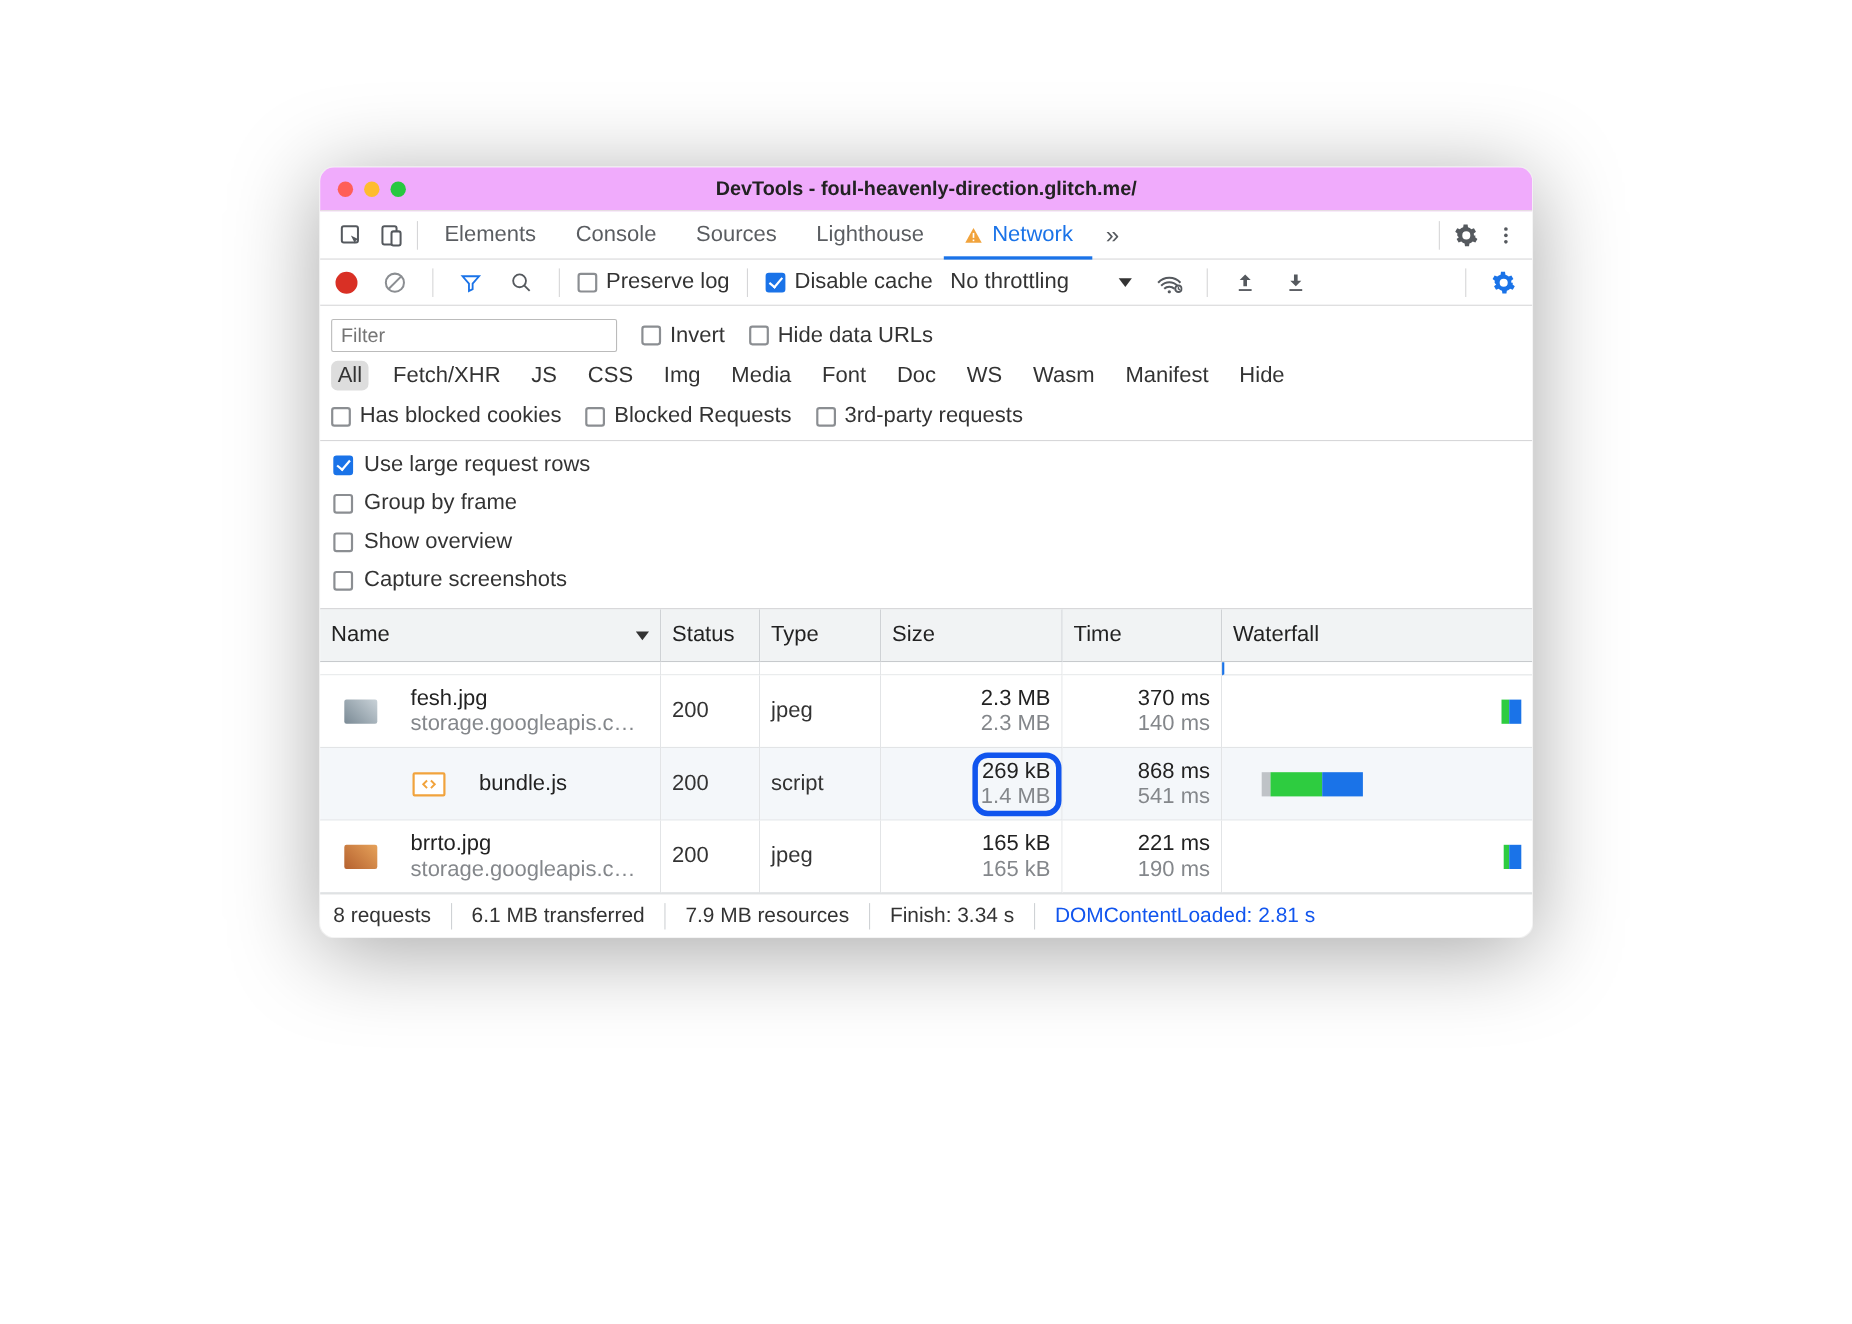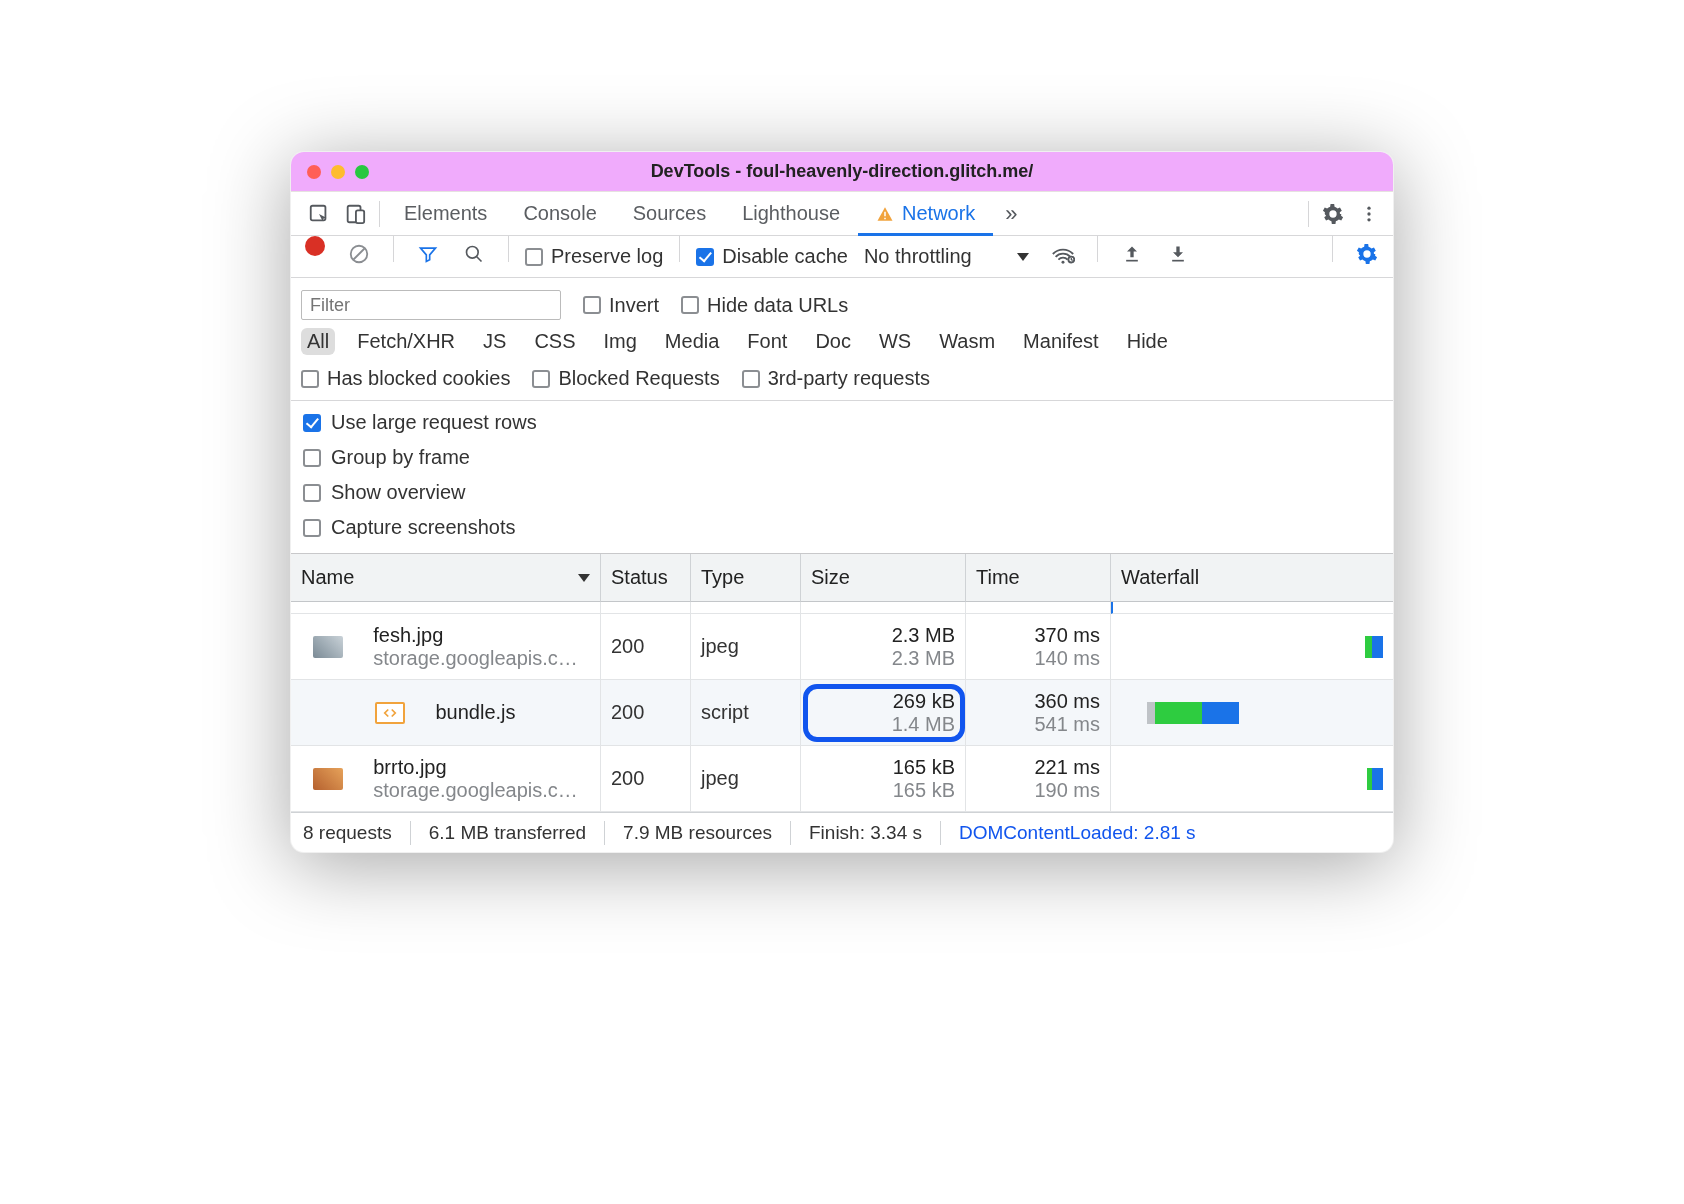--- a/index.html
+++ b/index.html
@@ -42,21 +42,21 @@
     padding: 0 6px 0 10px; gap: 0;
   }
   .icon-btn { width:36px; height:36px; display:flex; align-items:center; justify-content:center; border-radius:4px; color:#55595e;}
   .vsep { width:1px; height:26px; background:#d6d6d8; margin:0 6px; }
   .tab { padding:0 18px; height:44px; display:flex; align-items:center; color:#5a5d61; gap:8px;}
   .tab.active { color:#1a73e8; border-bottom:3px solid #1a73e8; padding-top:3px;}
   .spacer{flex:1;}
   svg{display:block;}
 
   .toolbar {
-    display:flex; height:42px; padding:0 8px; gap:10px;
+    display:flex; align-items:center; height:42px; padding:0 8px; gap:10px;
     border-bottom:1px solid #d7d7d9;
   }
   .rec-dot{ width:20px;height:20px;border-radius:50%;background:#d93025; margin:0 6px;}
   .funnel.active{color:#1a73e8;}
   .cb { display:flex; align-items:center; gap:8px; }
   .cb .box{
     width:18px;height:18px;border:2px solid #8b8e92;border-radius:3px;background:#fff;display:flex;align-items:center;justify-content:center;
   }
   .cb .box.checked{border-color:#1a73e8;background:#1a73e8;}
   .cb .box.checked::after{content:"";width:5px;height:10px;border:solid #fff;border-width:0 2.5px 2.5px 0;transform:rotate(40deg) translate(-1px,-1px);}
@@ -90,21 +90,21 @@
     border-bottom:1px solid #e2e4e6;border-right:1px solid #e2e4e6;padding:6px 10px;display:flex;flex-direction:column;justify-content:center;height:66px;
   }
   .row .cell:last-child{border-right:none;}
   .row.odd .cell{background:#fff;}
   .row.even .cell{background:#f4f7fa;}
   .name-cell{flex-direction:row!important;align-items:center;gap:30px;}
   .thumb{width:30px;height:22px;border-radius:2px;background:#9aa;}
   .thumb.code{background:#fff;border:2px solid #f1a33c;display:flex;align-items:center;justify-content:center;}
   .line1{color:#222;}
   .line2{color:#84878b;}
-  .num{text-align:right;}
+  .num{align-items:flex-end;text-align:right;}
 
   .hl{position:relative;}
   .hl::after{
     content:"";position:absolute;inset:-6px -10px -6px -8px;border:5px solid #1155ee;border-radius:14px;pointer-events:none;
   }
 
   .wf{position:relative;height:100%;}
   .wfbar{position:absolute;top:50%;transform:translateY(-50%);height:22px;display:flex;}
   .wfbar span{display:block;height:100%;}
 
@@ -374,21 +374,21 @@
       <div class="cell">
             <span>script</span>
           </div>
       <div class="cell num">
             <div class="hl">
               <div class="line1">269 kB</div>
               <div class="line2">1.4 MB</div>
             </div>
           </div>
       <div class="cell num">
-            <span class="line1">360 ms</span>
+            <span class="line1">868 ms</span>
             <span class="line2">541 ms</span>
           </div>
       <div class="cell">
         <div class="wf">
           <div class="wfbar" style="left:10%;width:35%;">
                 <span style="width:8%;background:#bfc3c7;"></span>
                 <span style="width:52%;background:#2ecc40;"></span>
                 <span style="width:40%;background:#1a73e8;"></span>
               </div>
         </div>

